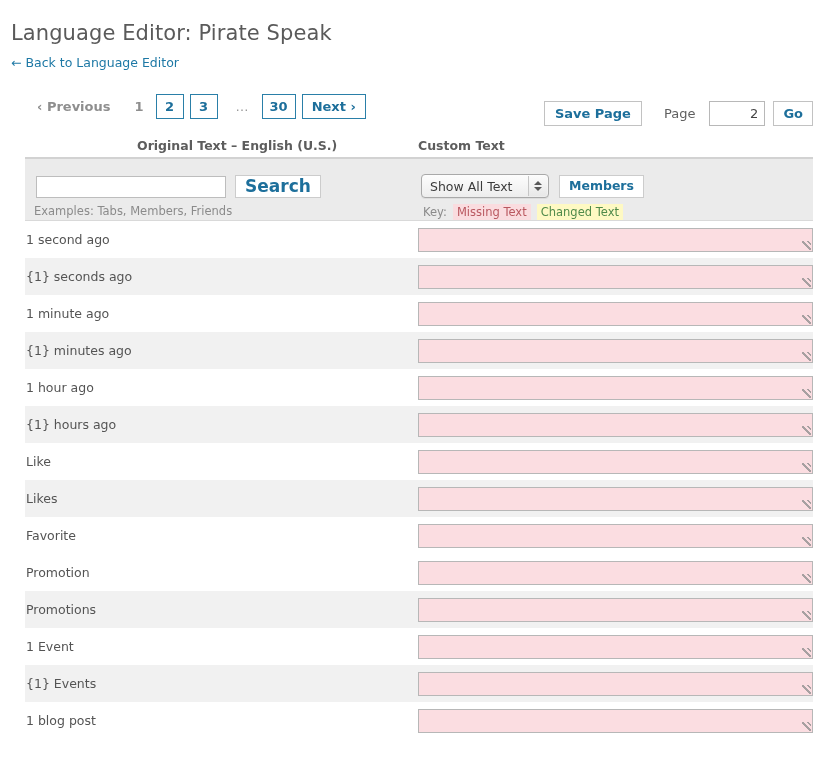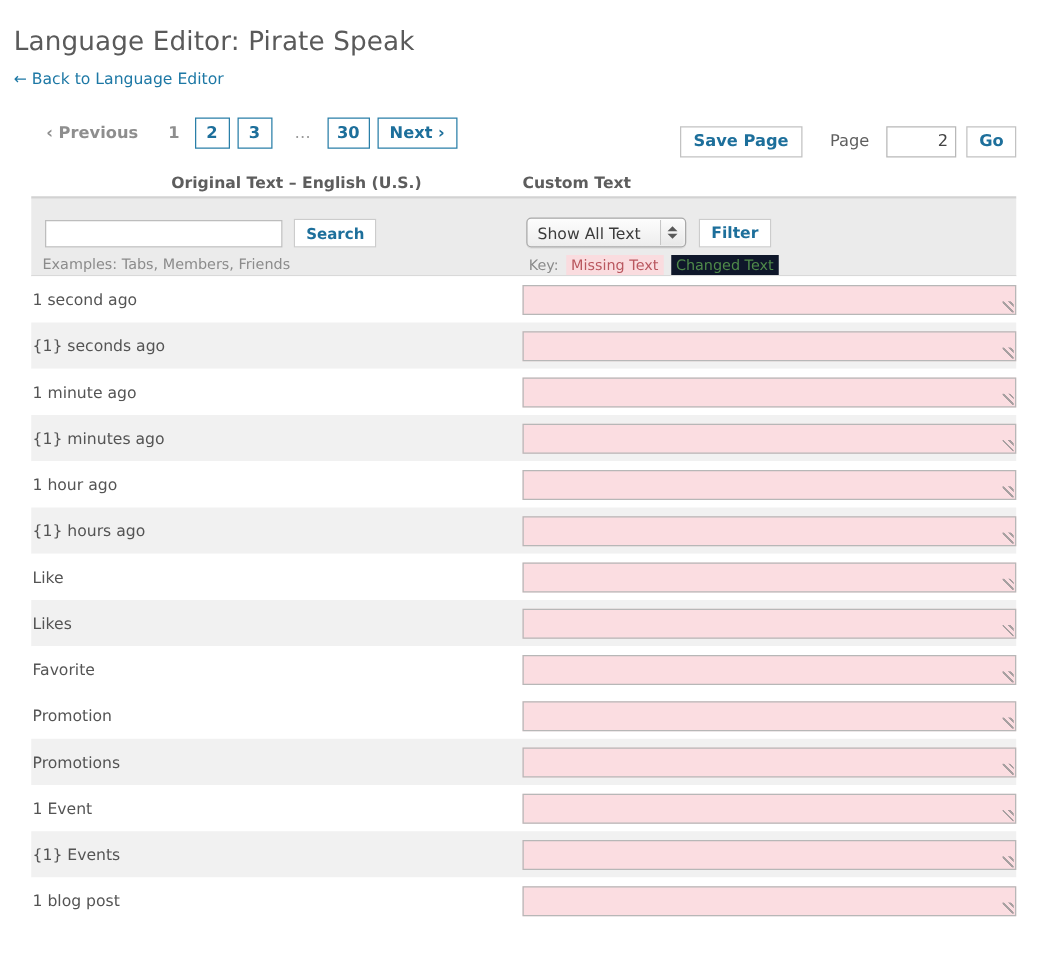--- a/index.html
+++ b/index.html
@@ -87,21 +87,21 @@
 
   .search-wrap { position: absolute; left: 11px; top: 16px; display: flex; align-items: center; }
   .search-input {
     width: 190px; height: 22px; border: 1px solid #bdbdbd; background: #fff;
     padding: 0 5px; font-size: 12px; color: #333;
     font-family: "DejaVu Sans", "Liberation Sans", sans-serif;
   }
   .btn-search {
     margin-left: 9px; height: 23px; padding: 0 9px;
     border: 1px solid #cccccc; background: #ffffff;
-    color: #1d6f9b; font-size: 12px; font-weight: bold;
+    color: #1d6f9b; font-size: 17px; font-weight: bold;
     font-family: "DejaVu Sans", "Liberation Sans", sans-serif;
     cursor: pointer; line-height: 1; white-space: nowrap;
   }
   .examples {
     position: absolute; left: 9px; top: 45px;
     font-size: 11.5px; color: #8b8b8b; white-space: nowrap;
   }
 
   .select-wrap { position: absolute; left: 3px; top: 15px; display: flex; align-items: center; }
   .fake-select {
@@ -133,21 +133,21 @@
     font-family: "DejaVu Sans", "Liberation Sans", sans-serif;
     cursor: pointer; line-height: 1; white-space: nowrap;
   }
   .keyline {
     position: absolute; left: 5px; top: 45px;
     font-size: 11.5px; color: #8b8b8b; white-space: nowrap;
     display: flex; align-items: center; gap: 6px;
   }
   .badge { padding: 1px 4px; font-size: 11.5px; white-space: nowrap; }
   .badge.missing { background: #fadcdf; color: #b9575f; }
-  .badge.changed { background: #0f172a; color: #4f8a4a; }
+  .badge.changed { background: #fef9c3; color: #4f8a4a; }
 
   
   .row { display: flex; align-items: center; height: 37px; justify-content: flex-end; }
   .row.alt { background: #f1f1f1; }
   .row.wh { background: #ffffff; }
   .row .orig-cell {
     width: 393px; padding-left: 1px;
     font-size: 12.5px; color: #545454; white-space: nowrap; overflow: hidden;
   }
   .row .custom-cell { flex: 1; display: flex; align-items: center; }
@@ -206,21 +206,21 @@
 
       <div class="filter-right">
         <div class="select-wrap">
           <div class="fake-select">
             <span class="sel-text">Show All Text</span>
             <span class="sel-arrows">
               <i class="up"></i>
                 <i class="dn"></i>
             </span>
           </div>
-          <button class="btn-filter">Filter</button>
+          <button class="btn-filter">Members</button>
         </div>
         <div class="keyline">
           <span>Key:</span>
           <span class="badge missing">Missing Text</span>
           <span class="badge changed">Changed Text</span>
         </div>
       </div>
     </div>
 
     <div id="rows-host">

